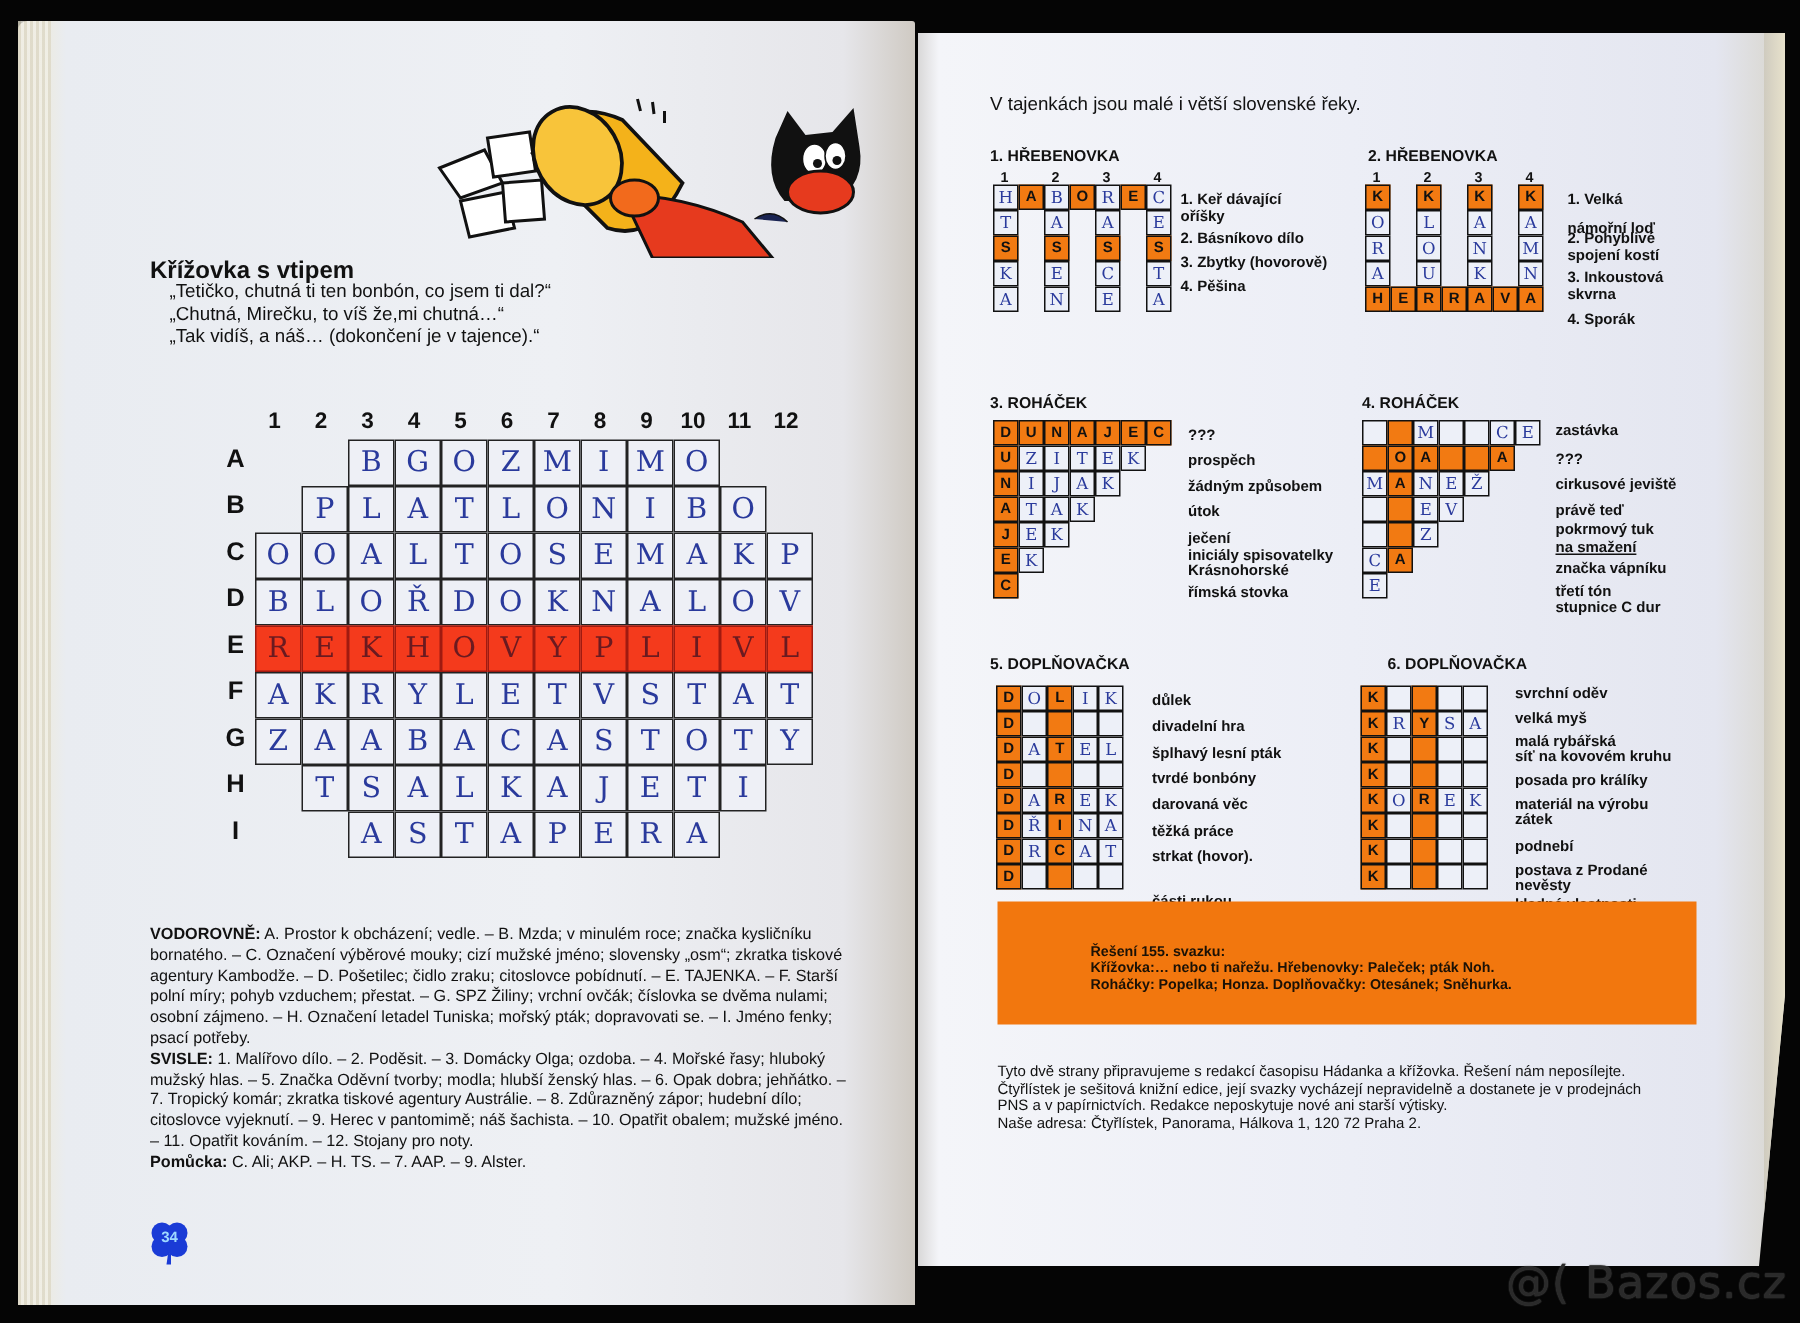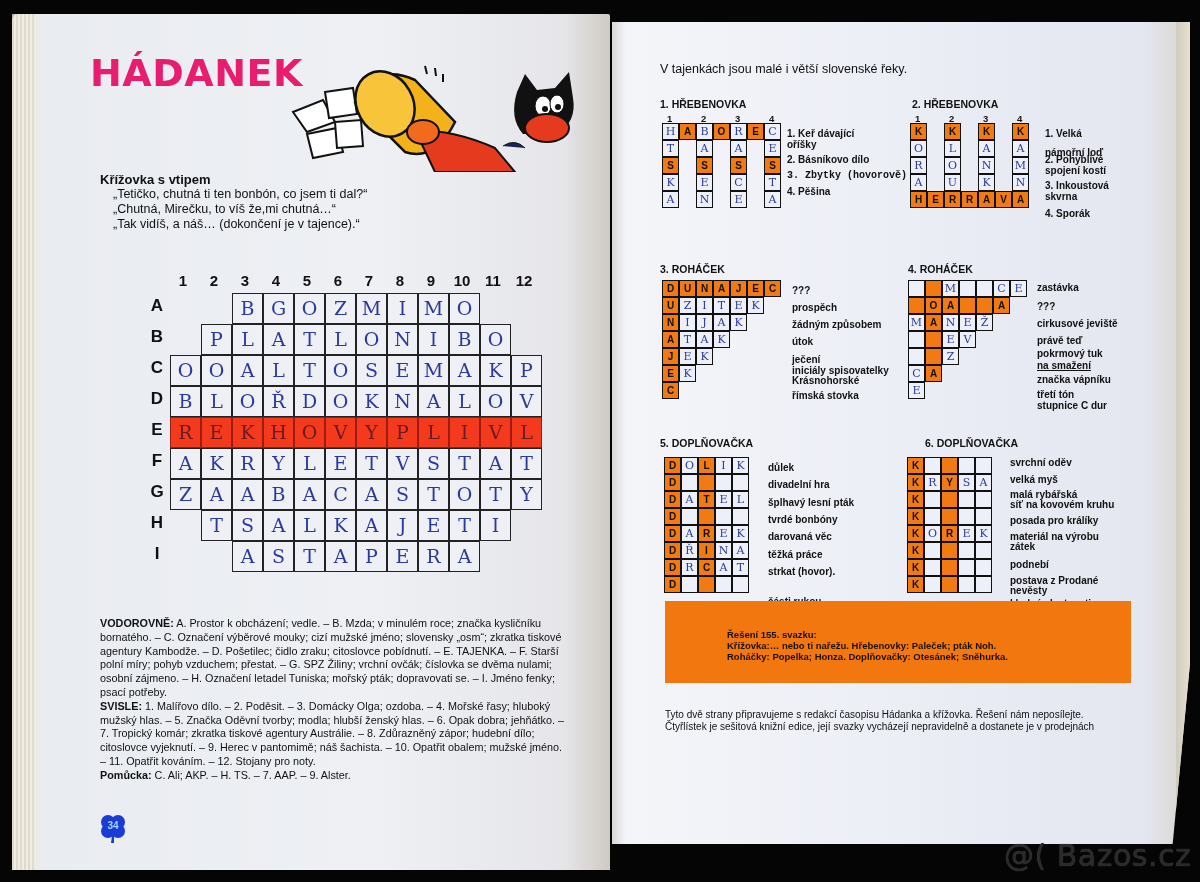--- a/index.html
+++ b/index.html
@@ -26,21 +26,21 @@
     content: ""; position: absolute; right: 0; top: 0; width: 14px; height: 100%;
     background: linear-gradient(90deg, #cfcbbf, #e8e2cc);
   }
 
   
   .title { position: absolute; left: 90px; top: 52px; font-family: "DejaVu Sans", sans-serif;
     font-weight: 900; font-size: 38px; line-height: 42px; color: #e81d6f; letter-spacing: 0.5px; }
 
   .illustration { position: absolute; left: 285px; top: 52px; width: 300px; height: 120px; }
 
-  .subhead { position: absolute; left: 100px; top: 172px; font-weight: bold; font-size: 13px; }
+  .subhead { position: absolute; left: 100px; top: 172px; font-weight: bold; font-size: 16px; }
   .joke { position: absolute; left: 113px; top: 187px; font-size: 12.5px; line-height: 15px; }
 
   
   .col-nums { position: absolute; left: 168px; top: 272px; height: 18px; }
   .col-nums span { position: absolute; width: 30px; text-align: center; font-weight: bold; font-size: 15px; }
   .row-letters { position: absolute; left: 146px; top: 292px; }
   .row-letters span { position: absolute; left: 0; width: 22px; text-align: center; font-weight: bold; font-size: 17px; }
 
   .grid { position: absolute; left: 170px; top: 293px; width: 372px; height: 279px; }
   .cell { position: absolute; width: 31px; height: 31px; border: 1px solid #222; background: #eef0f6;
@@ -79,21 +79,20 @@
   .watermark { position: absolute; left: 1004px; top: 838px; font-family: "DejaVu Sans", sans-serif;
     font-size: 30px; color: #2a2a2a; letter-spacing: 0.5px; text-shadow: 0 0 1px #555; }
 </style>
 </head>
 <body>
 
 <div class="page-left"></div>
 <div class="page-right"></div>
 
 <div class="title">
-  <div>HÁDANEK</div>
 </div>
 
 <div class="illustration">
   <svg width="300" height="120" viewBox="0 0 300 120">
 
     <g stroke="#111" stroke-width="2" fill="#fff">
       <path d="M8 60 l30 -12 l12 22 l-28 10 z"></path>
       <path d="M22 82 l30 -6 l6 24 l-30 6 z"></path>
       <path d="M40 40 l28 -4 l4 26 l-28 4 z"></path>
       <path d="M50 70 l26 -2 l2 26 l-26 2 z"></path>
@@ -298,21 +297,21 @@
     <div class="nums" style="left: 662px; top: 113px;">
       <span style="left: 5px;">1</span>
       <span style="left: 39px;">2</span>
       <span style="left: 73px;">3</span>
       <span style="left: 107px;">4</span>
     </div>
     <div class="clue-list" style="left: 787px; top: 128px;">
       <div style="top: 0px;">1. Keř dávající</div>
       <div style="top: 11px;">oříšky</div>
       <div style="top: 26px;">2. Básníkovo dílo</div>
-      <div style="top: 42px; font-family: Liberation Mono, monospace;">3. Zbytky (hovorově)</div>
+      <div style="top: 42px;">3. Zbytky (hovorově)</div>
       <div style="top: 58px;">4. Pěšina</div>
     </div>
     <div class="puzzle-title" style="left: 912px; top: 98px;">2. HŘEBENOVKA</div>
     <div class="mini" style="left: 910px; top: 123px;">
       <div class="c o" style="left: 0px; top: 0px;">K</div>
       <div class="c" style="left: 0px; top: 17px;">O</div>
       <div class="c" style="left: 0px; top: 34px;">R</div>
       <div class="c" style="left: 0px; top: 51px;">A</div>
       <div class="c o" style="left: 34px; top: 0px;">K</div>
       <div class="c" style="left: 34px; top: 17px;">L</div>
@@ -547,15 +546,17 @@
   <div class="txt">
     <div>Řešení 155. svazku:</div>
     <div>Křížovka:… nebo ti nařežu. Hřebenovky: Paleček; pták Noh.</div>
     <div>Roháčky: Popelka; Honza. Doplňovačky: Otesánek; Sněhurka.</div>
   </div>
 </div>
 
 <div class="footer-text">
   <div>Tyto dvě strany připravujeme s redakcí časopisu Hádanka a křížovka. Řešení nám neposílejte.</div>
   <div>Čtyřlístek je sešitová knižní edice, její svazky vycházejí nepravidelně a dostanete je v prodejnách</div>
+  <div>PNS a v papírnictvích. Redakce neposkytuje nové ani starší výtisky.</div>
+  <div>Naše adresa: Čtyřlístek, Panorama, Hálkova 1, 120 72 Praha 2.</div>
 </div>
 
 <div class="watermark">@( Bazos.cz</div>
 
 </body></html>

